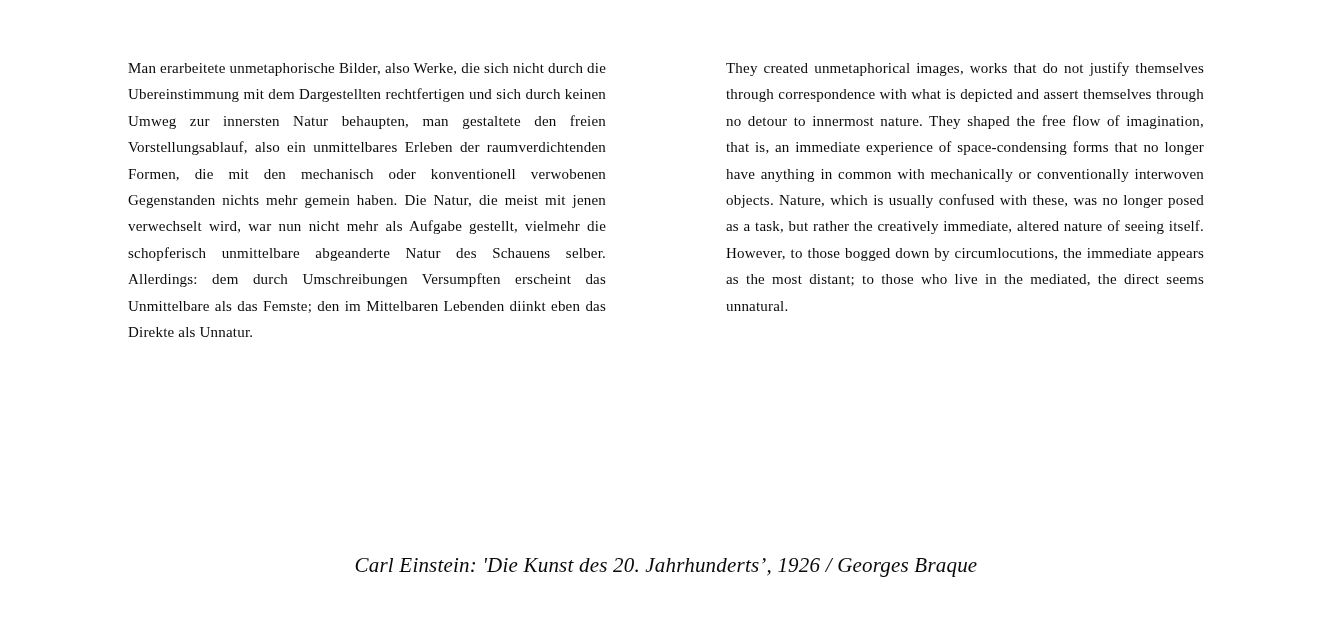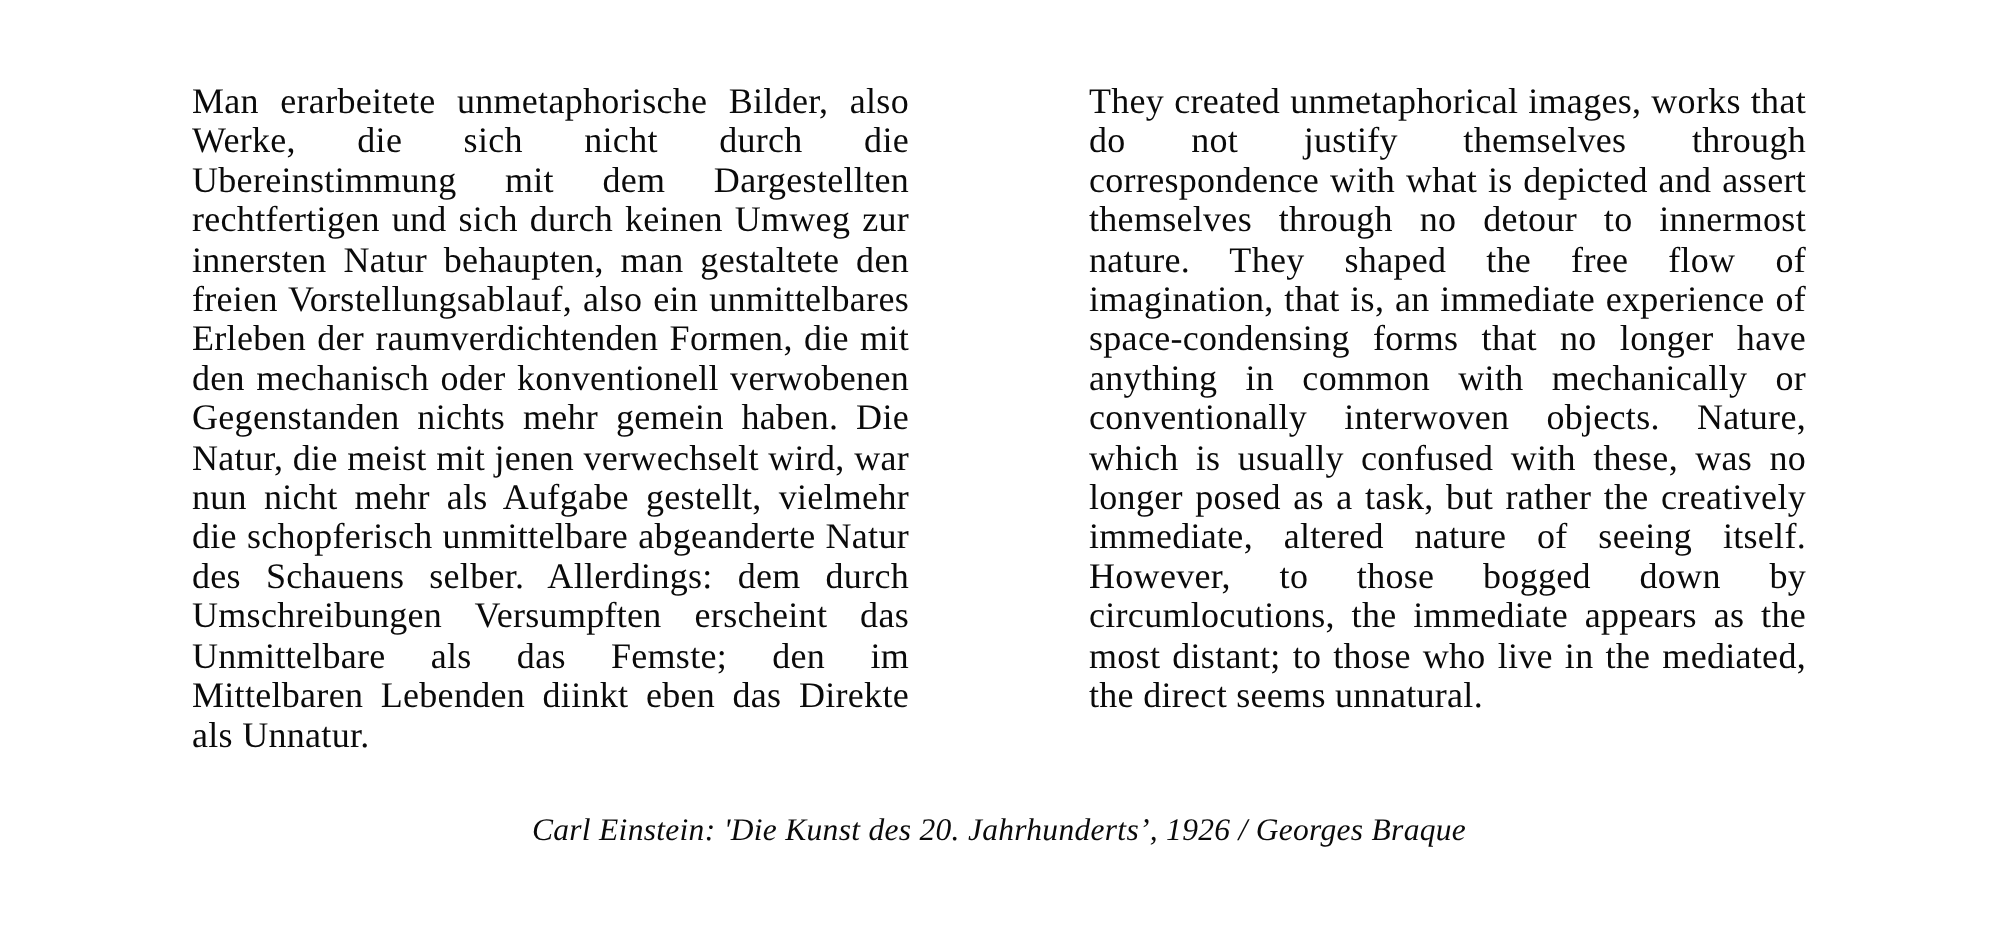--- a/index.html
+++ b/index.html
@@ -19,29 +19,29 @@
   .columns {
     position: absolute;
     top: 55px;
     left: 128px;
     width: 1076px;
     display: flex;
     gap: 120px;
   }
   .column {
     flex: 1 1 0;
-    font-size: 24px;
+    font-size: 15px;
     line-height: 26.4px;
     text-align: justify;
     text-justify: inter-word;
     letter-spacing: 0.2px;
   }
   .caption {
     position: absolute;
-    top: 540px;
+    top: 552px;
     left: 0;
     width: 100%;
     text-align: center;
     font-style: italic;
     font-size: 21px;
     line-height: 26px;
     letter-spacing: 0.2px;
   }
 </style>
 </head>

